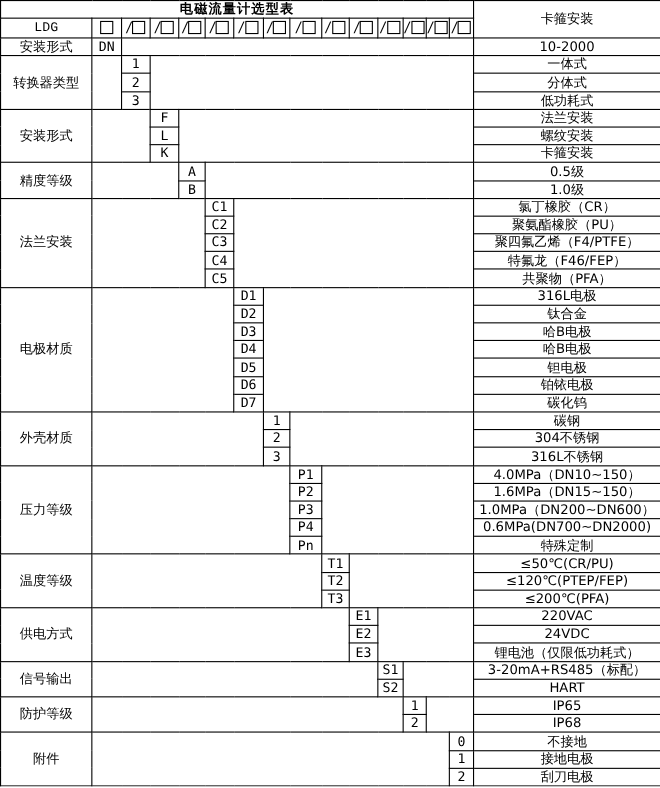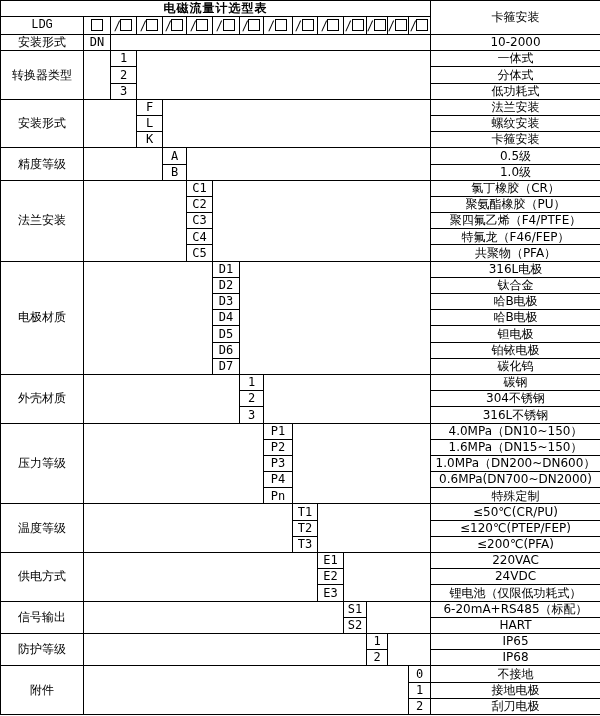--- a/index.html
+++ b/index.html
@@ -269,21 +269,21 @@
       </tr>
       <tr class="r-data">
         <td class="code">E3</td>
         <td class="fn">锂电池（仅限低功耗式）</td>
       </tr>
       <tr class="r-data">
         <td class="lbl" rowspan="2">信号输出</td>
         <td class="blank" rowspan="2" colspan="10"></td>
         <td class="code">S1</td>
         <td class="blank" rowspan="2" colspan="3"></td>
-        <td class="fn">6-20mA+RS485（标配）</td>
+        <td class="fn">3-20mA+RS485（标配）</td>
       </tr>
       <tr class="r-data">
         <td class="code">S2</td>
         <td class="fn">HART</td>
       </tr>
       <tr class="r-data">
         <td class="lbl" rowspan="2">防护等级</td>
         <td class="blank" rowspan="2" colspan="11"></td>
         <td class="code">1</td>
         <td class="blank" rowspan="2" colspan="2"></td>

